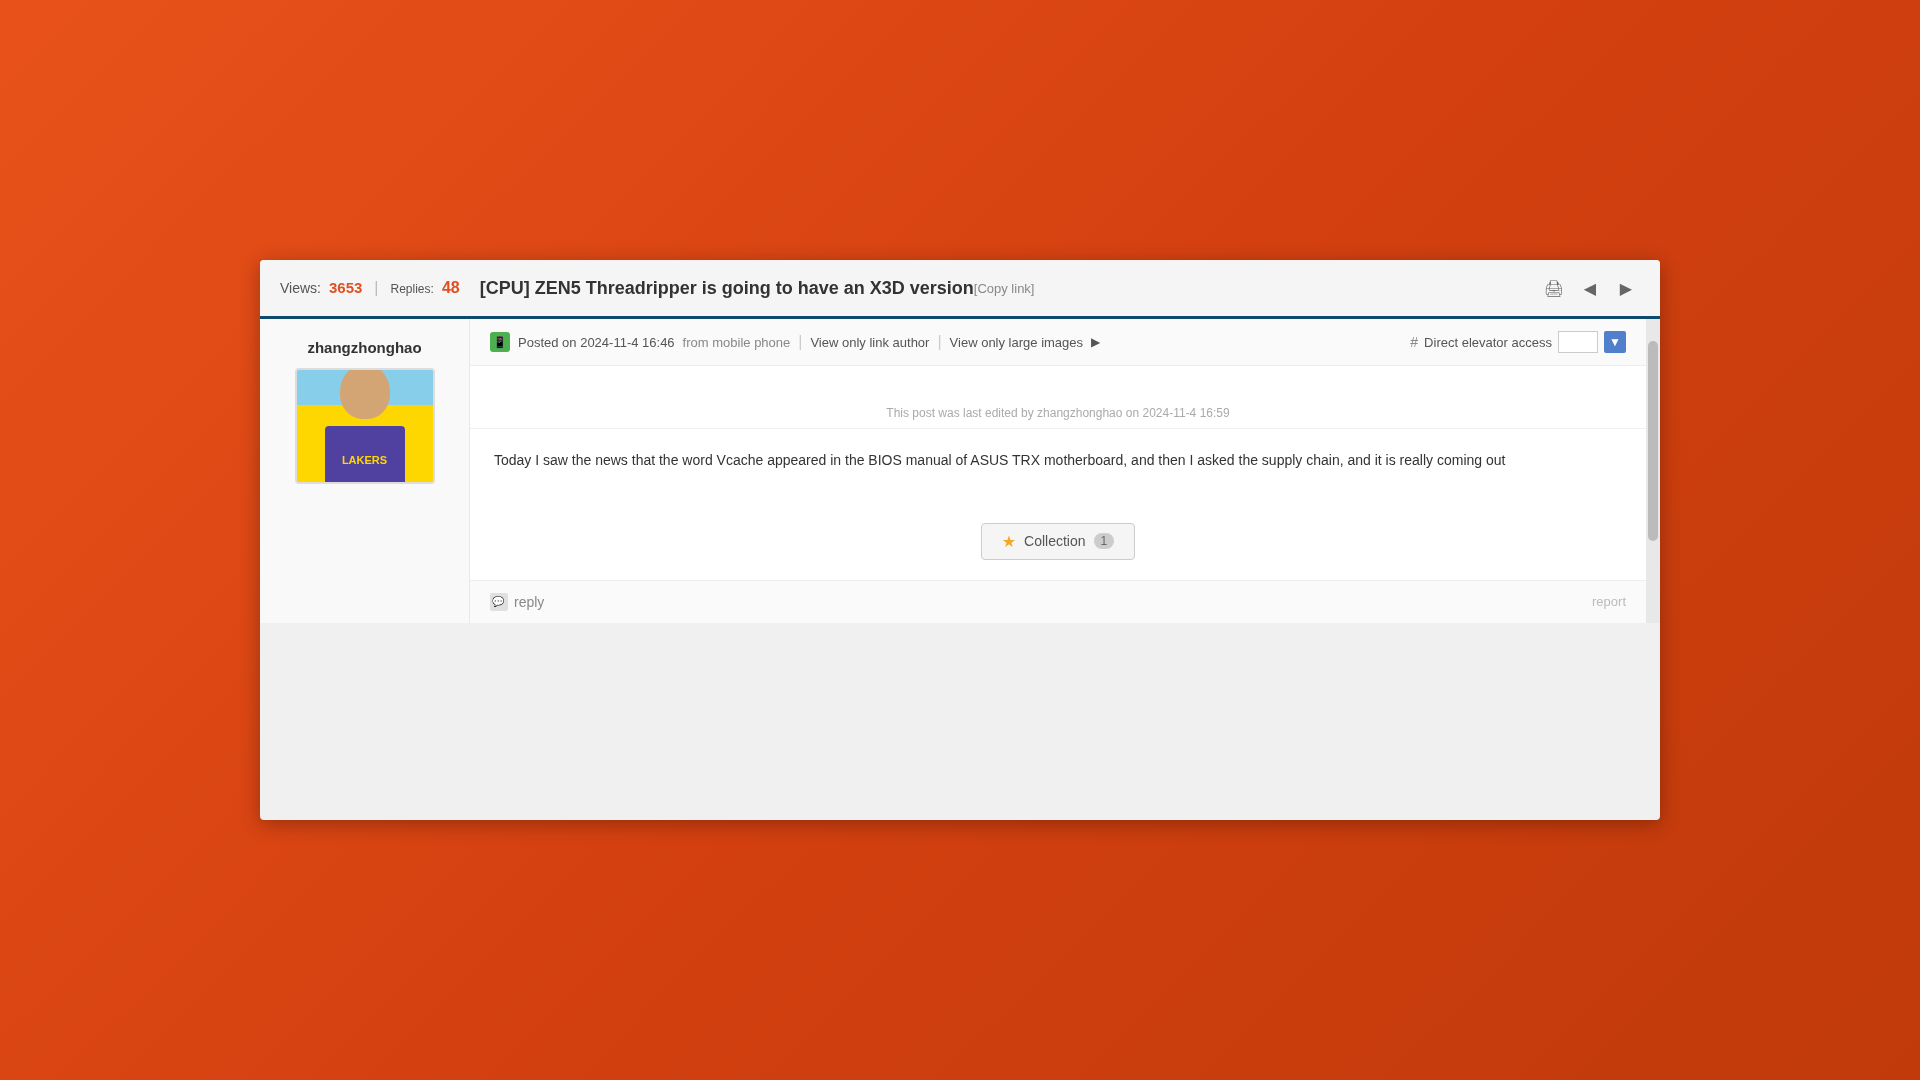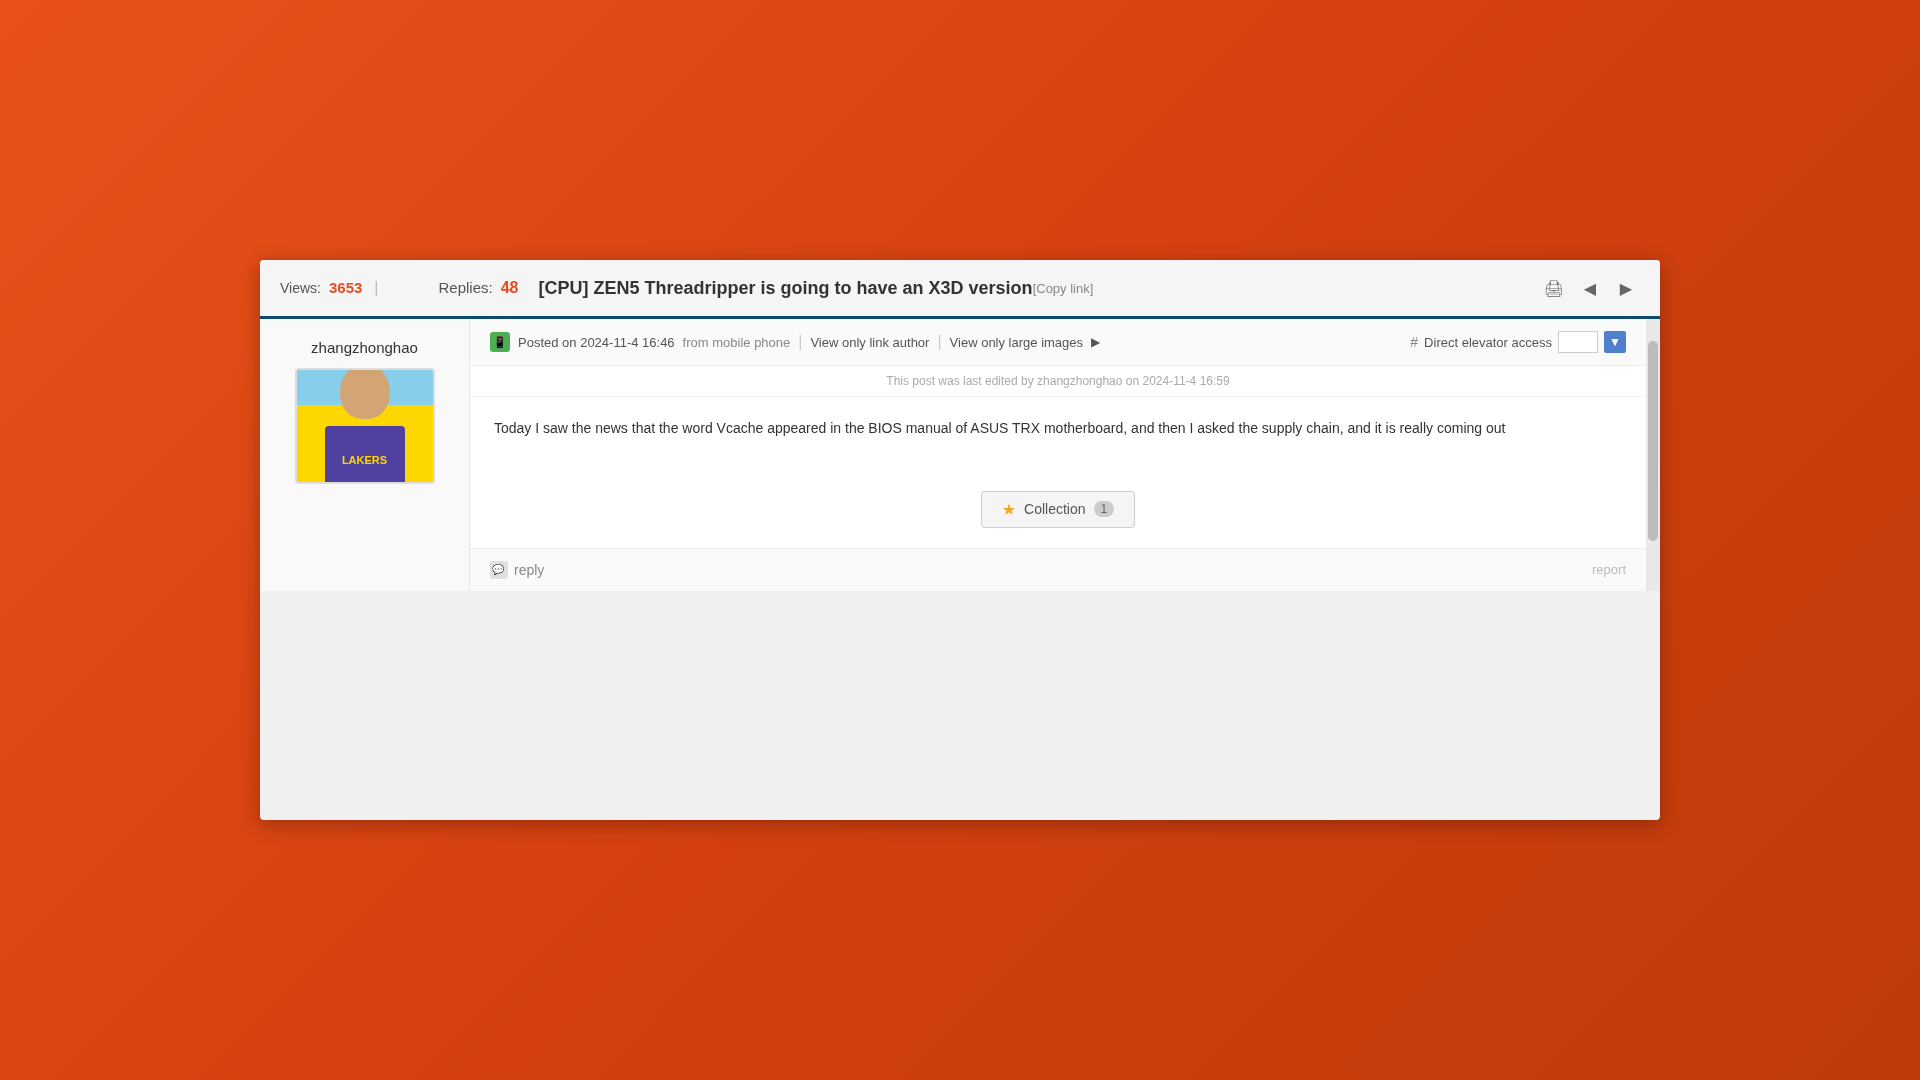--- a/index.html
+++ b/index.html
@@ -30,21 +30,21 @@
       justify-content: space-between;
     }
     .header-left {
       display: flex;
       align-items: baseline;
       gap: 8px;
     }
     .views-label { color: #555; font-size: 14px; }
     .views-count { color: #e05020; font-weight: bold; font-size: 15px; }
     .divider-pipe { color: #bbb; margin: 0 4px; }
-    .replies-label { color: #555; font-size: 15px; margin-left: 48px; }
+    .replies-label { color: #555; font-size: 12px; }
     .replies-count { color: #e05020; font-weight: bold; font-size: 16px; display: block; text-align: left; }
     .header-title-area {
       display: flex;
       align-items: center;
       flex: 1;
       padding: 0 20px;
     }
     .post-title {
       font-size: 18px;
       font-weight: bold;
@@ -80,21 +80,21 @@
     .sidebar {
       width: 210px;
       background: #f9f9f9;
       border-right: 1px solid #e8e8e8;
       padding: 20px 16px;
       display: flex;
       flex-direction: column;
       align-items: center;
     }
     .username {
-      font-weight: normal;
+      font-weight: bold;
       font-size: 15px;
       color: #333;
       margin-bottom: 12px;
     }
     .avatar {
       width: 140px;
       height: 116px;
       border: 2px solid #ddd;
       border-radius: 4px;
       overflow: hidden;
@@ -214,20 +214,21 @@
       align-items: center;
       justify-content: center;
       border-radius: 2px;
     }
     .post-edit-notice {
       color: #aaa;
       font-size: 12px;
       text-align: center;
       padding: 8px;
       border-bottom: 1px solid #f0f0f0;
+      margin-top: 32px;
     }
     .post-body {
       padding: 20px 24px;
       font-size: 14px;
       line-height: 1.7;
       color: #333;
     }
     .post-body p { margin-bottom: 10px; }
     .collection-area {
       display: flex;

